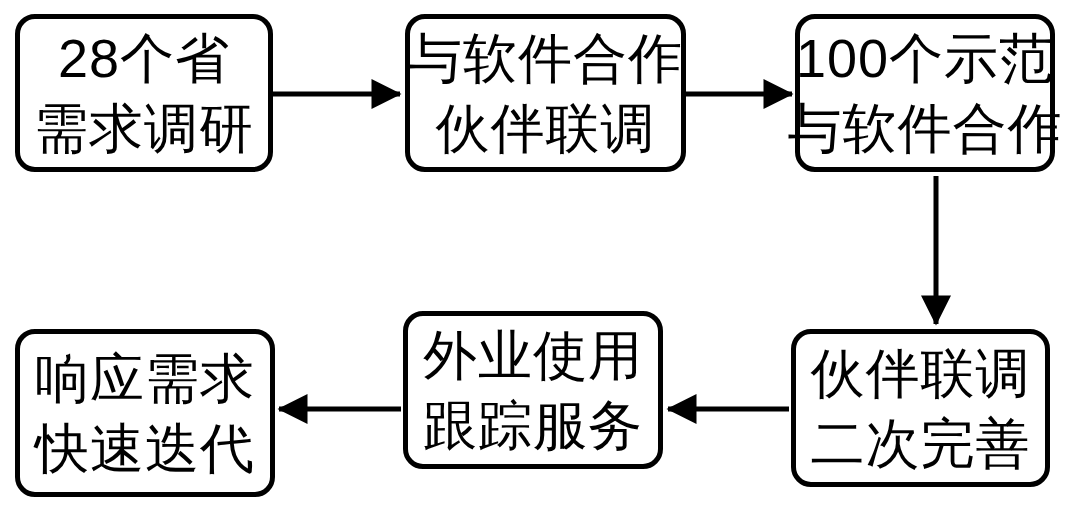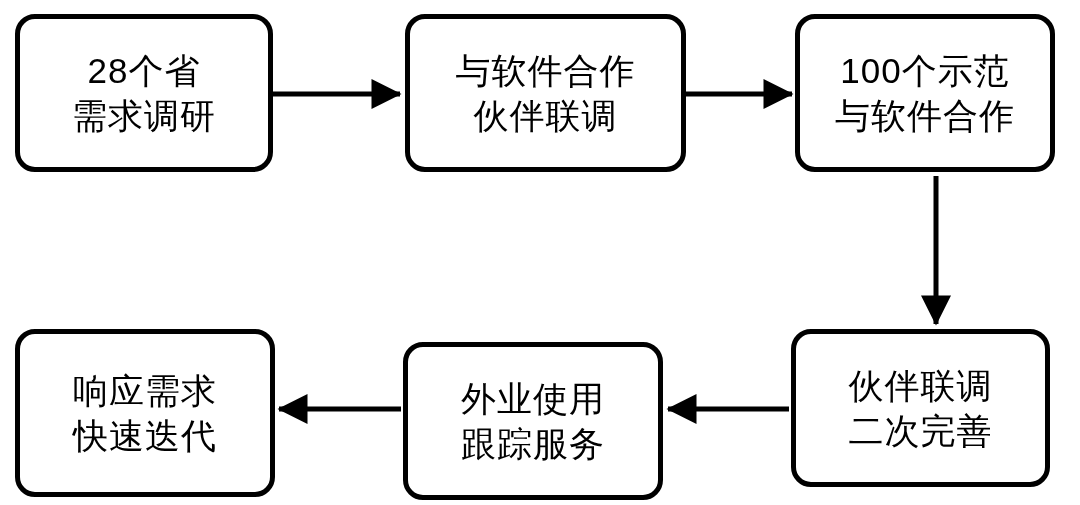--- a/index.html
+++ b/index.html
@@ -32,21 +32,21 @@
     box-sizing: border-box;
     background: #ffffff;
     border: 5px solid #000000;
     border-radius: 20px;
     display: flex;
     flex-direction: column;
     align-items: center;
     justify-content: center;
     text-align: center;
     color: #000000;
-    font-size: 35px;
+    font-size: 54px;
     line-height: 1.3;
     letter-spacing: 1px;
     white-space: nowrap;
   }
 </style>
 </head>
 <body>
 
 <div class="canvas">
 
@@ -76,21 +76,21 @@
   <div class="node" style="left:795px; top:14px;  width:260px; height:158px">
     <div>100个示范</div>
     <div>与软件合作</div>
   </div>
 
   <div class="node" style="left:791px; top:329px; width:259px; height:158px">
     <div>伙伴联调</div>
     <div>二次完善</div>
   </div>
 
-  <div class="node" style="left:403px; top:342px; width:260px; height:158px">
+  <div class="node" style="left:403px; top:311px; width:260px; height:158px">
     <div>外业使用</div>
     <div>跟踪服务</div>
   </div>
 
   <div class="node" style="left:15px;  top:329px; width:260px; height:168px">
     <div>响应需求</div>
     <div>快速迭代</div>
   </div>
 
 </div>

